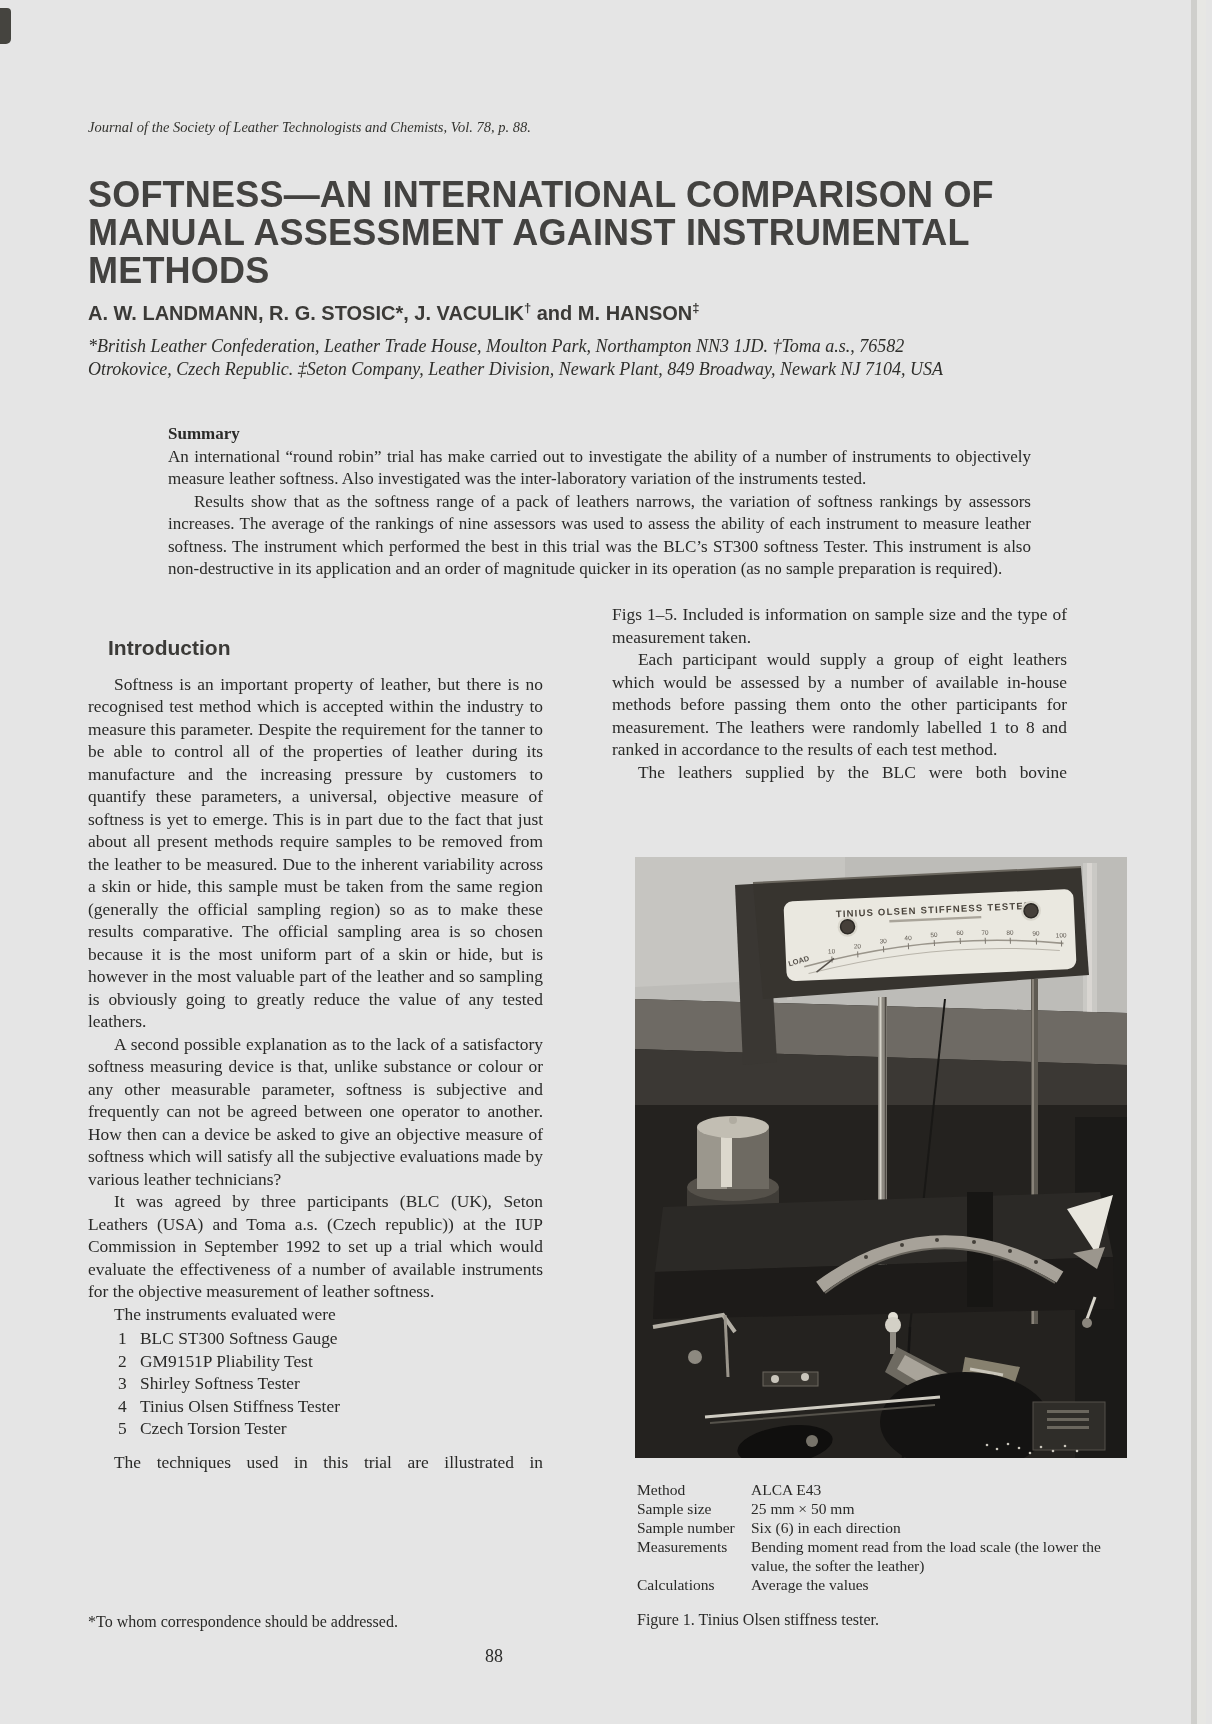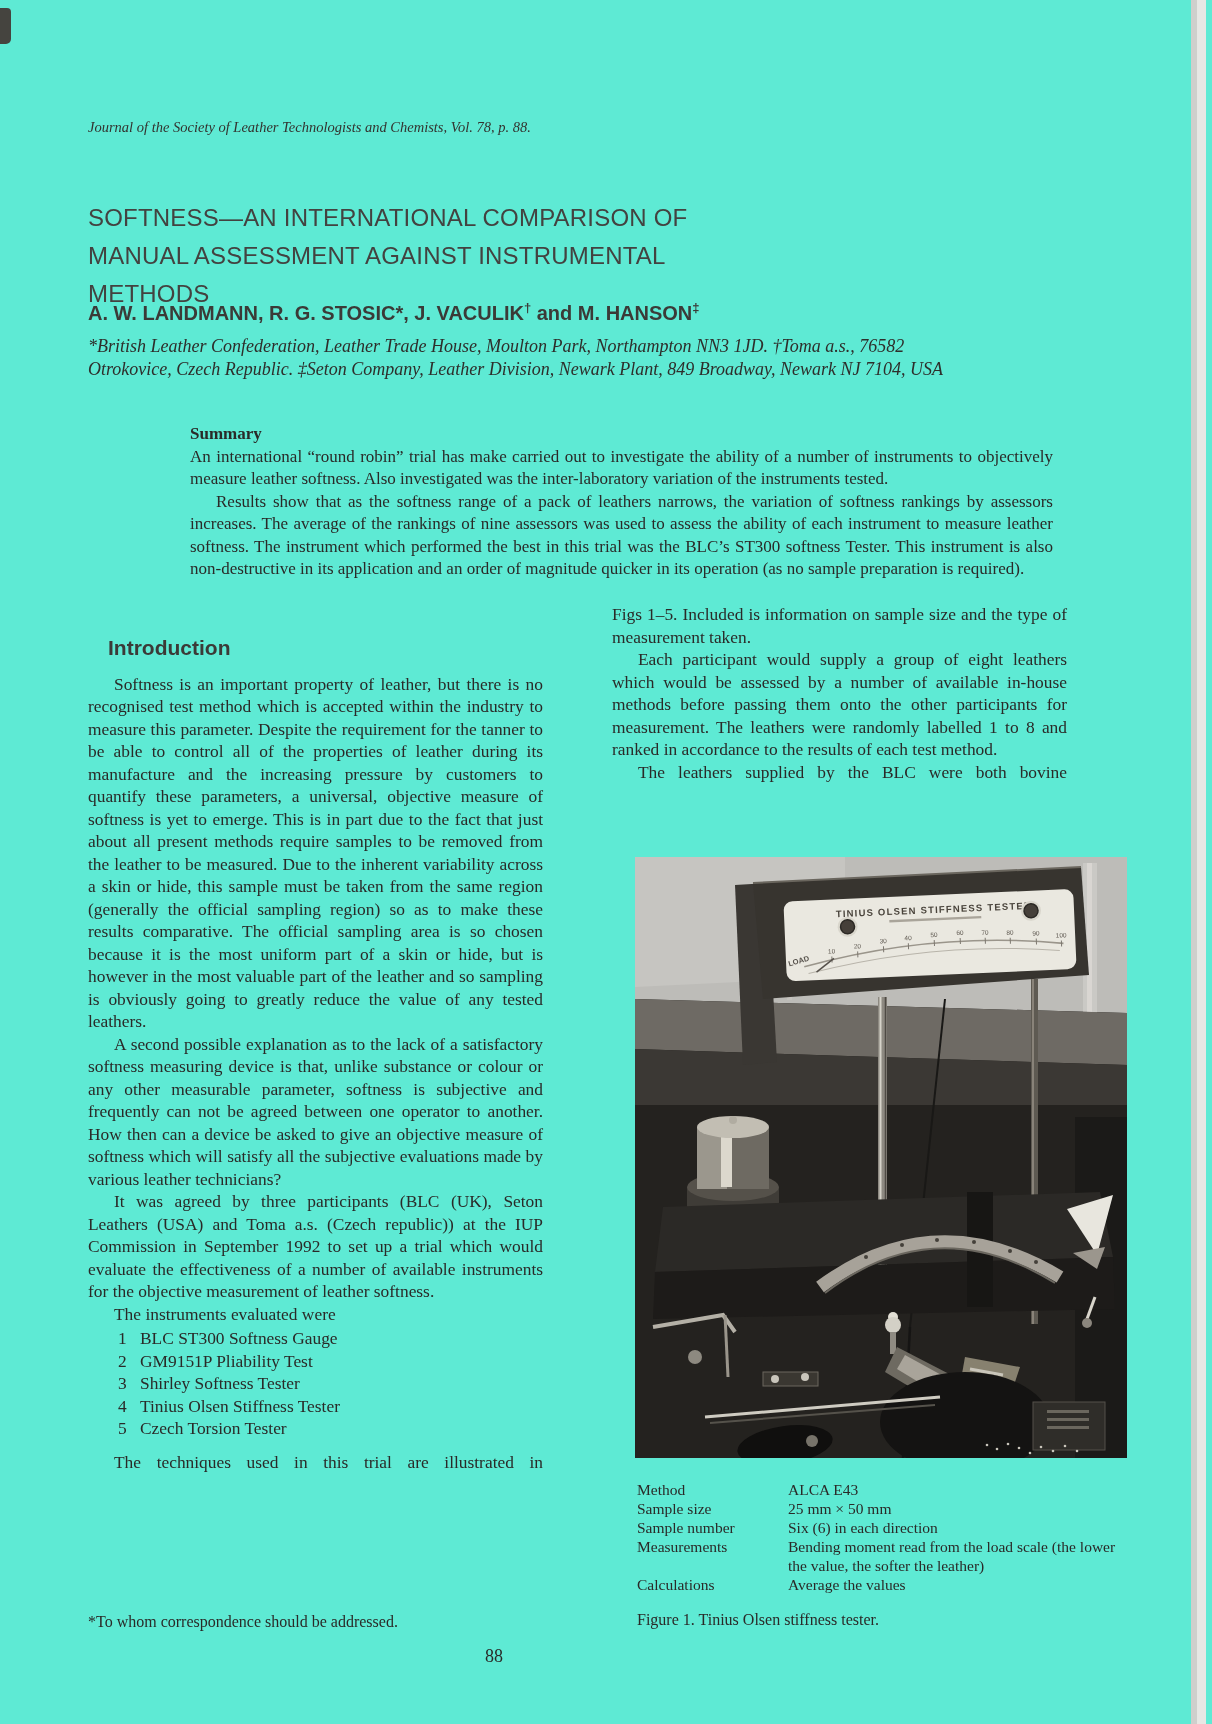--- a/index.html
+++ b/index.html
@@ -1,57 +1,57 @@
 <!DOCTYPE html>
 <html><head>
 <meta charset="utf-8">
 <style>
   * { margin:0; padding:0; box-sizing:border-box; }
   html,body { background:#888; }
   #page {
     position:relative; width:1212px; height:1724px;
-    background:#5eead4; overflow:hidden;
+    background:#e5e5e5; overflow:hidden;
     font-family:"Liberation Serif","DejaVu Serif",serif;
     color:#2a2a28;
   }
   .abs { position:absolute; }
   .sans { font-family:"Liberation Sans","DejaVu Sans",sans-serif; }
 
   .journal-line { left:88px; top:119px; font-style:italic; font-size:14.5px; color:#33332f; }
 
-  .title { left:88px; top:176px; width:920px; font-weight:normal; font-size:24px;
-           line-height:38px; color:#434240; letter-spacing:0.2px;margin-top:23px; }
+  .title { left:88px; top:176px; width:920px; font-weight:bold; font-size:36px;
+           line-height:38px; color:#434240; letter-spacing:0.2px; }
 
   .authors { left:88px; top:302px; font-weight:bold; font-size:20px; color:#3b3a37; }
   .authors sup { font-size:13px; vertical-align:super; line-height:0; }
 
   .affiliations { left:88px; top:335px; font-style:italic; font-size:18px;
                   line-height:23px; color:#2e2e2b; white-space:nowrap; }
 
-  .summary { left:168px; top:423px; width:863px; font-size:17px; line-height:22.5px;margin-left:22px; }
+  .summary { left:168px; top:423px; width:863px; font-size:17px; line-height:22.5px; }
   .summary-heading { font-weight:bold; font-size:17px; }
   .just { text-align:justify; }
   .indent { text-indent:26px; }
   .fill-last { text-align-last:justify; }
 
   .col { width:455px; font-size:17.4px; line-height:22.5px; }
   .col-left  { left:88px;  top:637px; }
   .col-right { left:612px; top:603px; }
   .section-heading { font-weight:bold; font-size:21px; color:#3b3a37; margin-bottom:13px;margin-left:20px; }
   .para { text-align:justify; }
 
   .instrument-list { margin:2px 0 0 30px; }
   .instrument-row { line-height:22.5px; }
   .instrument-num { display:inline-block; width:22px; }
   .techniques { margin-top:11px; }
 
   .photo { left:635px; top:857px; width:492px; height:601px; background:#23211e; }
 
   .figtable { left:637px; top:1480px; width:494px; font-size:15.5px; line-height:19px; }
-  .figrow { display:flex;gap:37px; }
+  .figrow { display:flex; }
   .figlabel { width:114px; flex:0 0 114px; }
   .figvalue { flex:1; }
 
   .figcaption { left:637px; top:1611px; font-size:16px; }
   .figcaption b { font-weight:normal; }
 
   .footnote { left:88px; top:1613px; font-size:16px;text-align:center; }
   .pagenum { left:0; top:1646px; width:988px; text-align:center; font-size:18px; }
 
   .scan-mark-topleft { left:0; top:8px; width:11px; height:36px; background:#45443f;

